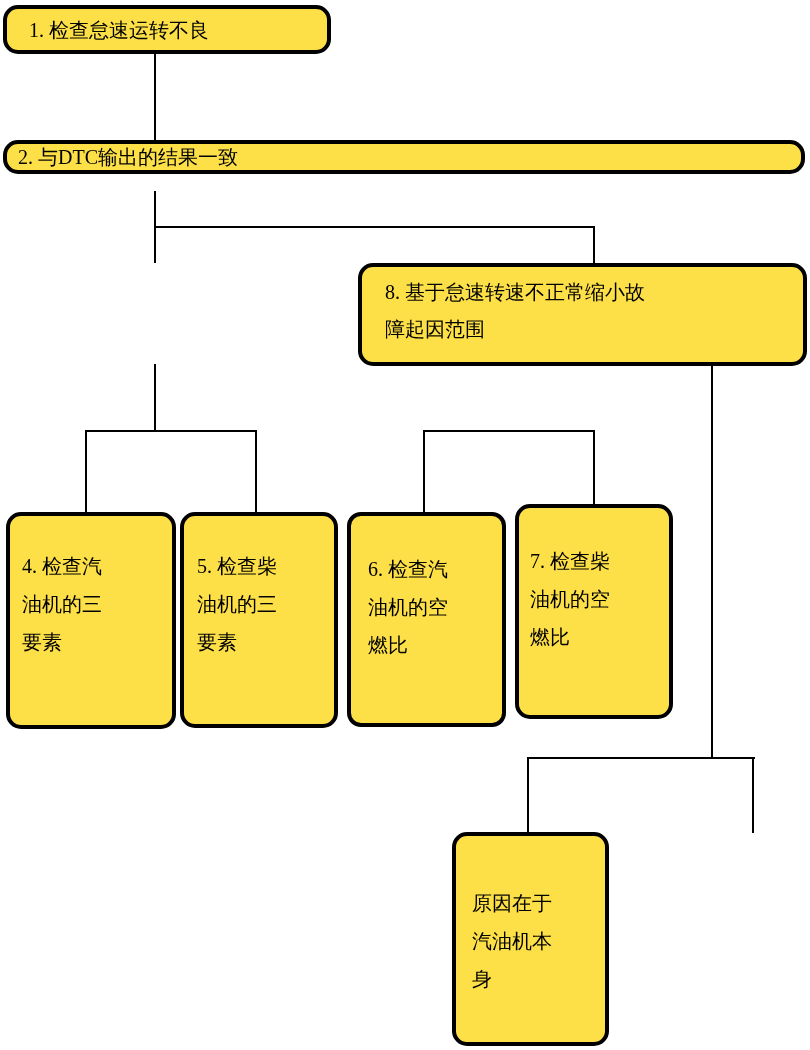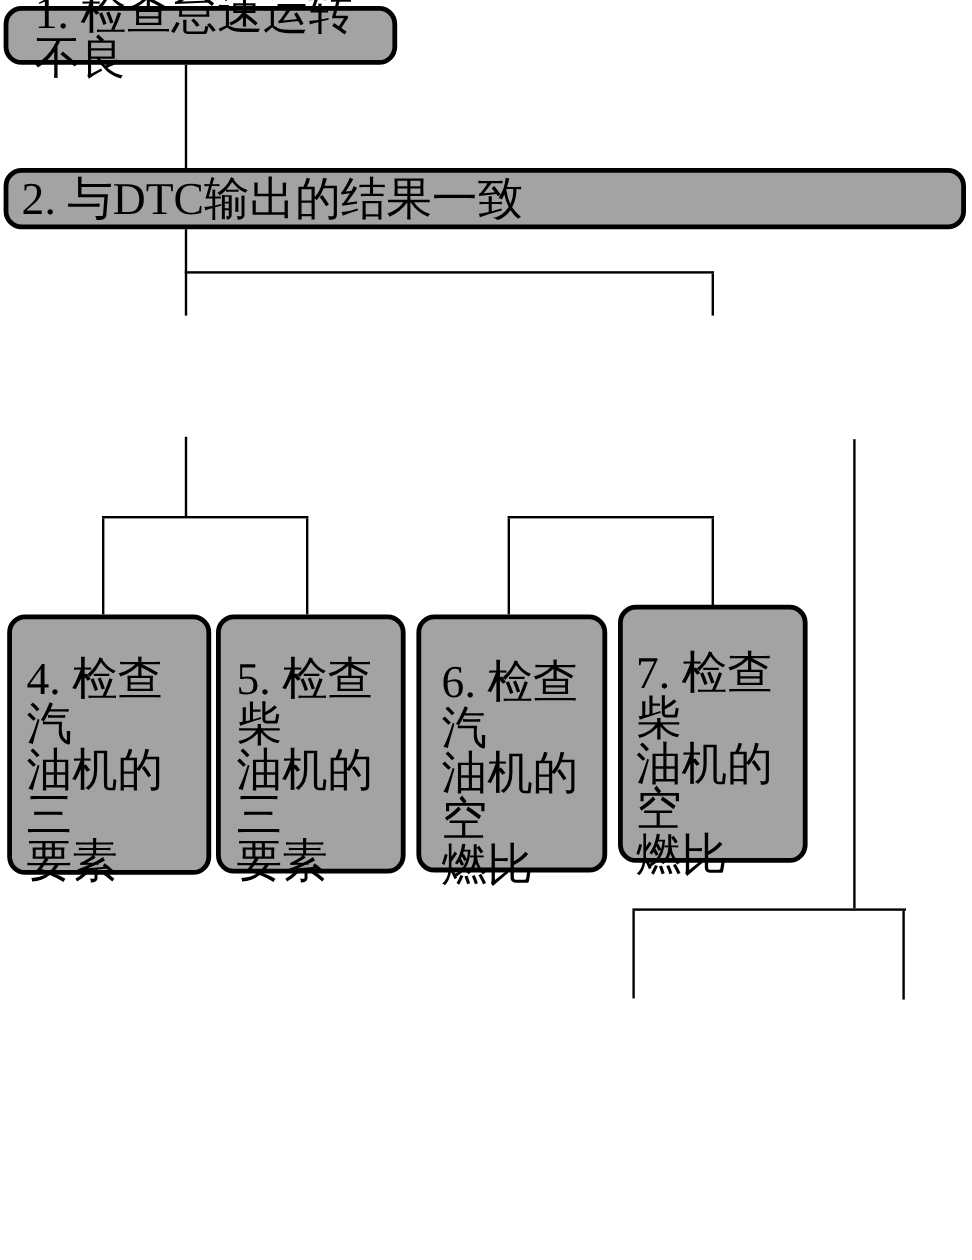--- a/index.html
+++ b/index.html
@@ -9,36 +9,36 @@
     background:#ffffff;
     font-family:"Liberation Serif","DejaVu Serif",serif;
     color:#000;
     overflow:hidden;
   }
   .node{
     position:absolute;
     box-sizing:border-box;
     border:4px solid #000;
     border-radius:15px;
-    background:#a3a3a3;
-    font-size:38px;
+    background:#fde047;
+    font-size:20px;
     line-height:38px;
     white-space:pre-line;
     color:#000;
   }
   .node.vcenter{display:flex;align-items:center;}
   .conn{position:absolute;background:#000;}
   
   #n1 {left:3px;  top:5px;   width:328px; height:49px;  padding-left:22px;}
-  #n2 {left:3px;  top:140px; width:802px; height:51px;  padding-left:11px;}
+  #n2 {left:3px;  top:140px; width:802px; height:34px;  padding-left:11px;}
   #n3 {left:3px;  top:263px; width:304px; height:101px; padding:11px 8px 0 13px;}
   #n8 {left:358px;top:263px; width:449px; height:103px; padding:7px 18px 0 23px; line-height:37px;}
   #n4 {left:6px;  top:512px; width:170px; height:217px; padding:31px 4px 0 12px;}
   #n5 {left:180px;top:512px; width:158px; height:216px; padding:31px 4px 0 13px;}
-  #n6 {left:347px;top:512px; width:159px; height:215px; padding:34px 16px 0 17px;}
+  #n6 {left:347px;top:512px; width:159px; height:215px; padding:34px 16px 0 17px;border-radius:14px;}
   #n7 {left:515px;top:504px; width:158px; height:215px; padding:34px 4px 0 11px;}
   #ng {left:452px;top:832px; width:157px; height:214px; padding:48px 4px 0 16px;}
   #n9 {left:652px;top:833px; width:155px; height:213px; padding:48px 4px 0 21px;}
   
   #c12   {left:154px;top:54px; width:2px;  height:86px;}
   #c23   {left:154px;top:191px;width:2px;  height:72px;}
   #c28h  {left:154px;top:226px;width:441px;height:2px;}
   #c28v  {left:593px;top:228px;width:2px;  height:35px;}
   #c3s   {left:154px;top:364px;width:2px;  height:66px;}
   #c45h  {left:85px; top:430px;width:172px;height:2px;}
@@ -71,32 +71,37 @@
   <div class="conn" id="c8s"></div>
   <div class="conn" id="cbh"></div>
   <div class="conn" id="cbl"></div>
   <div class="conn" id="cbr"></div>
 
   <div class="node vcenter" id="n1">1. 检查怠速运转不良</div>
 
   <div class="node vcenter" id="n2">2. 与DTC输出的结果一致</div>
 
 
+  <div class="node" id="n8">8. 基于怠速转速不正常缩小故
+障起因范围</div>
 
   <div class="node" id="n4">4. 检查汽
 油机的三
 要素</div>
 
   <div class="node" id="n5">5. 检查柴
 油机的三
 要素</div>
 
   <div class="node" id="n6">6. 检查汽
 油机的空
 燃比</div>
 
   <div class="node" id="n7">7. 检查柴
 油机的空
 燃比</div>
 
+  <div class="node" id="ng">原因在于
+汽油机本
+身</div>
 
 
 </div>
 
 </body></html>

